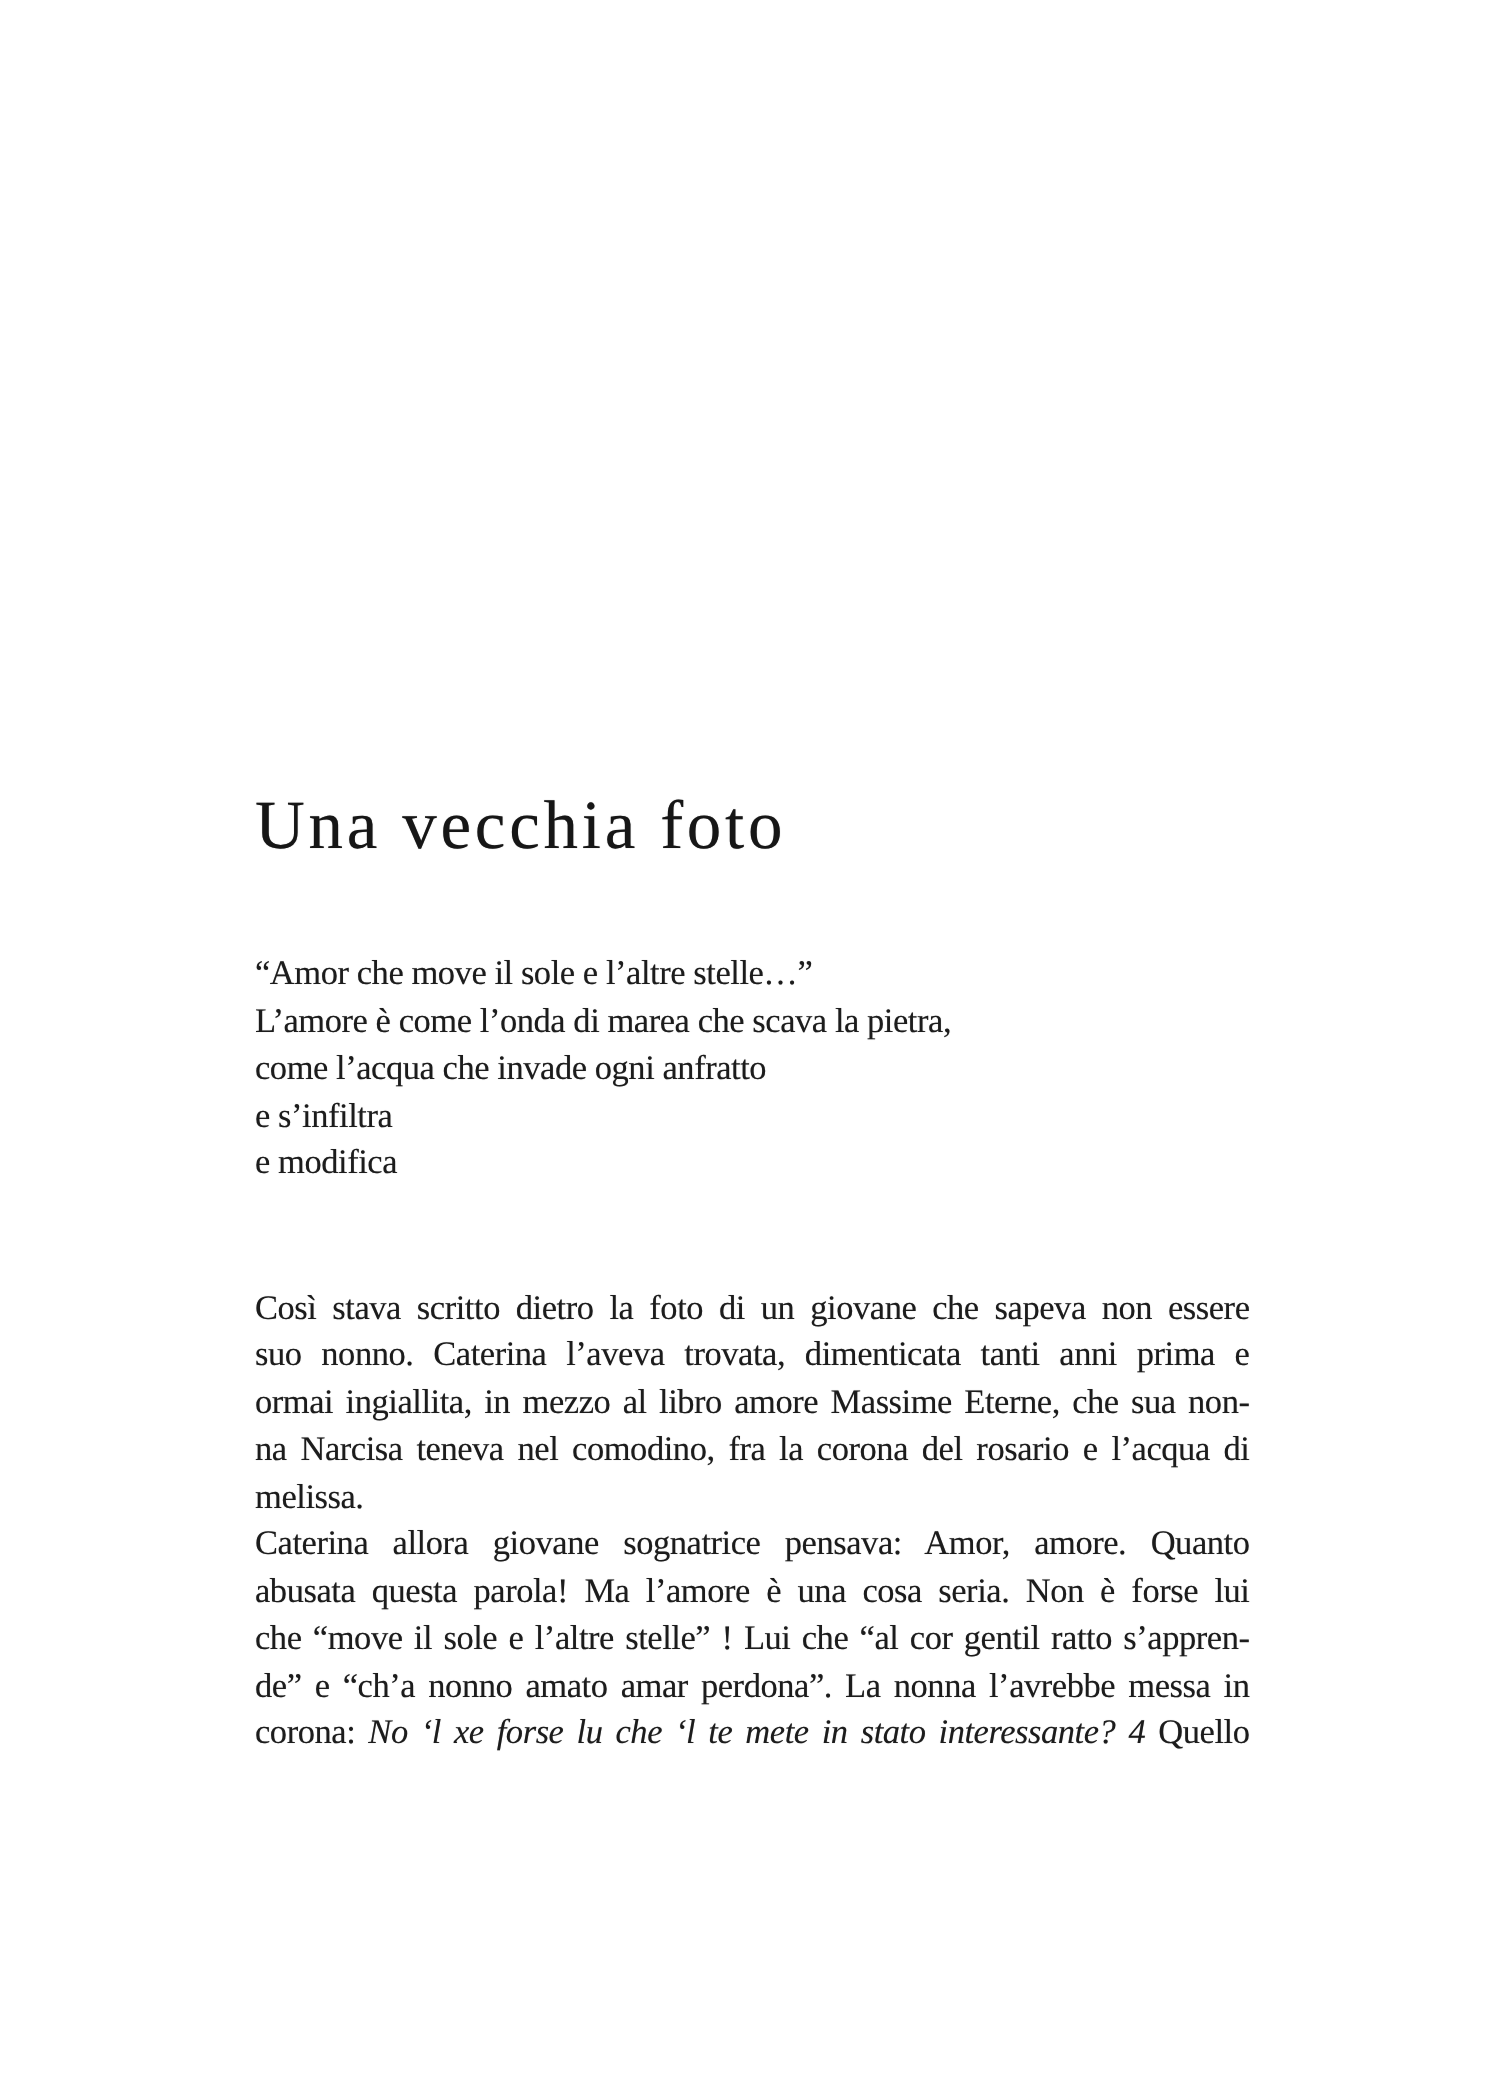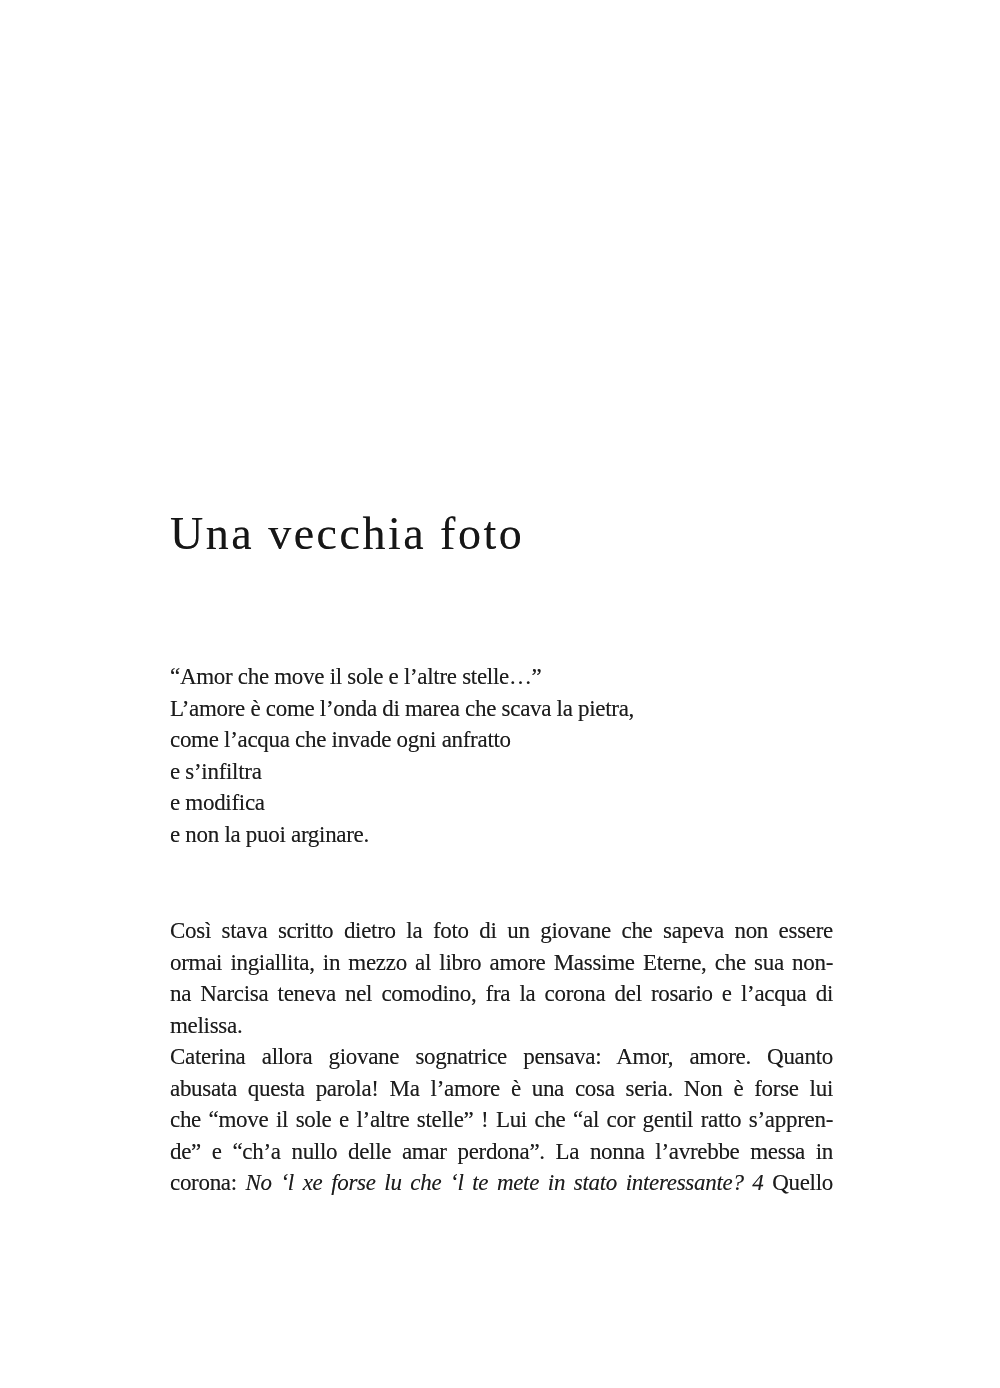--- a/index.html
+++ b/index.html
@@ -12,35 +12,35 @@
     width: 1000px;
     height: 1388px;
     background: #ffffff;
     overflow: hidden;
     font-family: "Liberation Serif", serif;
     color: #1c1c1c;
   }
   .content {
     position: absolute;
     left: 170px;
-    top: 0;
+    top: 16px;
     width: 663px;
   }
   .chapter-title {
     margin: 0;
     margin-top: 509px;
     font-size: 46px;
     line-height: 50px;
     font-weight: normal;
     letter-spacing: 2.5px;
     color: #161616;
     text-shadow: 0 0 0.5px rgba(20,20,20,0.55);
   }
   .epigraph {
-    margin-top: 102px;
+    margin-top: 58px;
     font-size: 23px;
     line-height: 31.5px;
     letter-spacing: -0.3px;
     text-shadow: 0 0 0.5px rgba(20,20,20,0.45);
   }
   .body-text {
     margin-top: 65px;
     font-size: 23px;
     line-height: 31.5px;
     letter-spacing: -0.3px;
@@ -68,37 +68,37 @@
   <div class="content">
 
     <h1 class="chapter-title">Una vecchia foto</h1>
 
     <div class="epigraph">
       <div class="line left">“Amor che move il sole e l’altre stelle…”</div>
       <div class="line left">L’amore è come l’onda di marea che scava la pietra,</div>
       <div class="line left">come l’acqua che invade ogni anfratto</div>
       <div class="line left">e s’infiltra</div>
       <div class="line left">e modifica</div>
-      <div class="line left">e non la puoi arginare.</div>
     </div>
 
     <div class="body-text">
 
       <div>
         <div class="line justified">Così stava scritto dietro la foto di un giovane che sapeva non essere</div>
+        <div class="line justified">suo nonno. Caterina l’aveva trovata, dimenticata tanti anni prima e</div>
         <div class="line justified">ormai ingiallita, in mezzo al libro amore Massime Eterne, che sua non-</div>
         <div class="line justified">na Narcisa teneva nel comodino, fra la corona del rosario e l’acqua di</div>
         <div class="line left">melissa.</div>
       </div>
 
       <div>
         <div class="line justified">Caterina allora giovane sognatrice pensava: Amor, amore. Quanto</div>
         <div class="line justified">abusata questa parola! Ma l’amore è una cosa seria. Non è forse lui</div>
         <div class="line justified">che “move il sole e l’altre stelle” ! Lui che “al cor gentil ratto s’appren-</div>
-        <div class="line justified">de” e “ch’a nullo delle amar perdona”. La nonna l’avrebbe messa in</div>
+        <div class="line justified">de” e “ch’a nonno amato amar perdona”. La nonna l’avrebbe messa in</div>
         <div class="line justified">
           <span>corona: </span><span class="dialect">No ‘l xe forse lu che ‘l te mete in stato interessante? 4</span><span> Quello</span>
         </div>
       </div>
 
     </div>
   </div>
 </div>
 
 </body></html>

